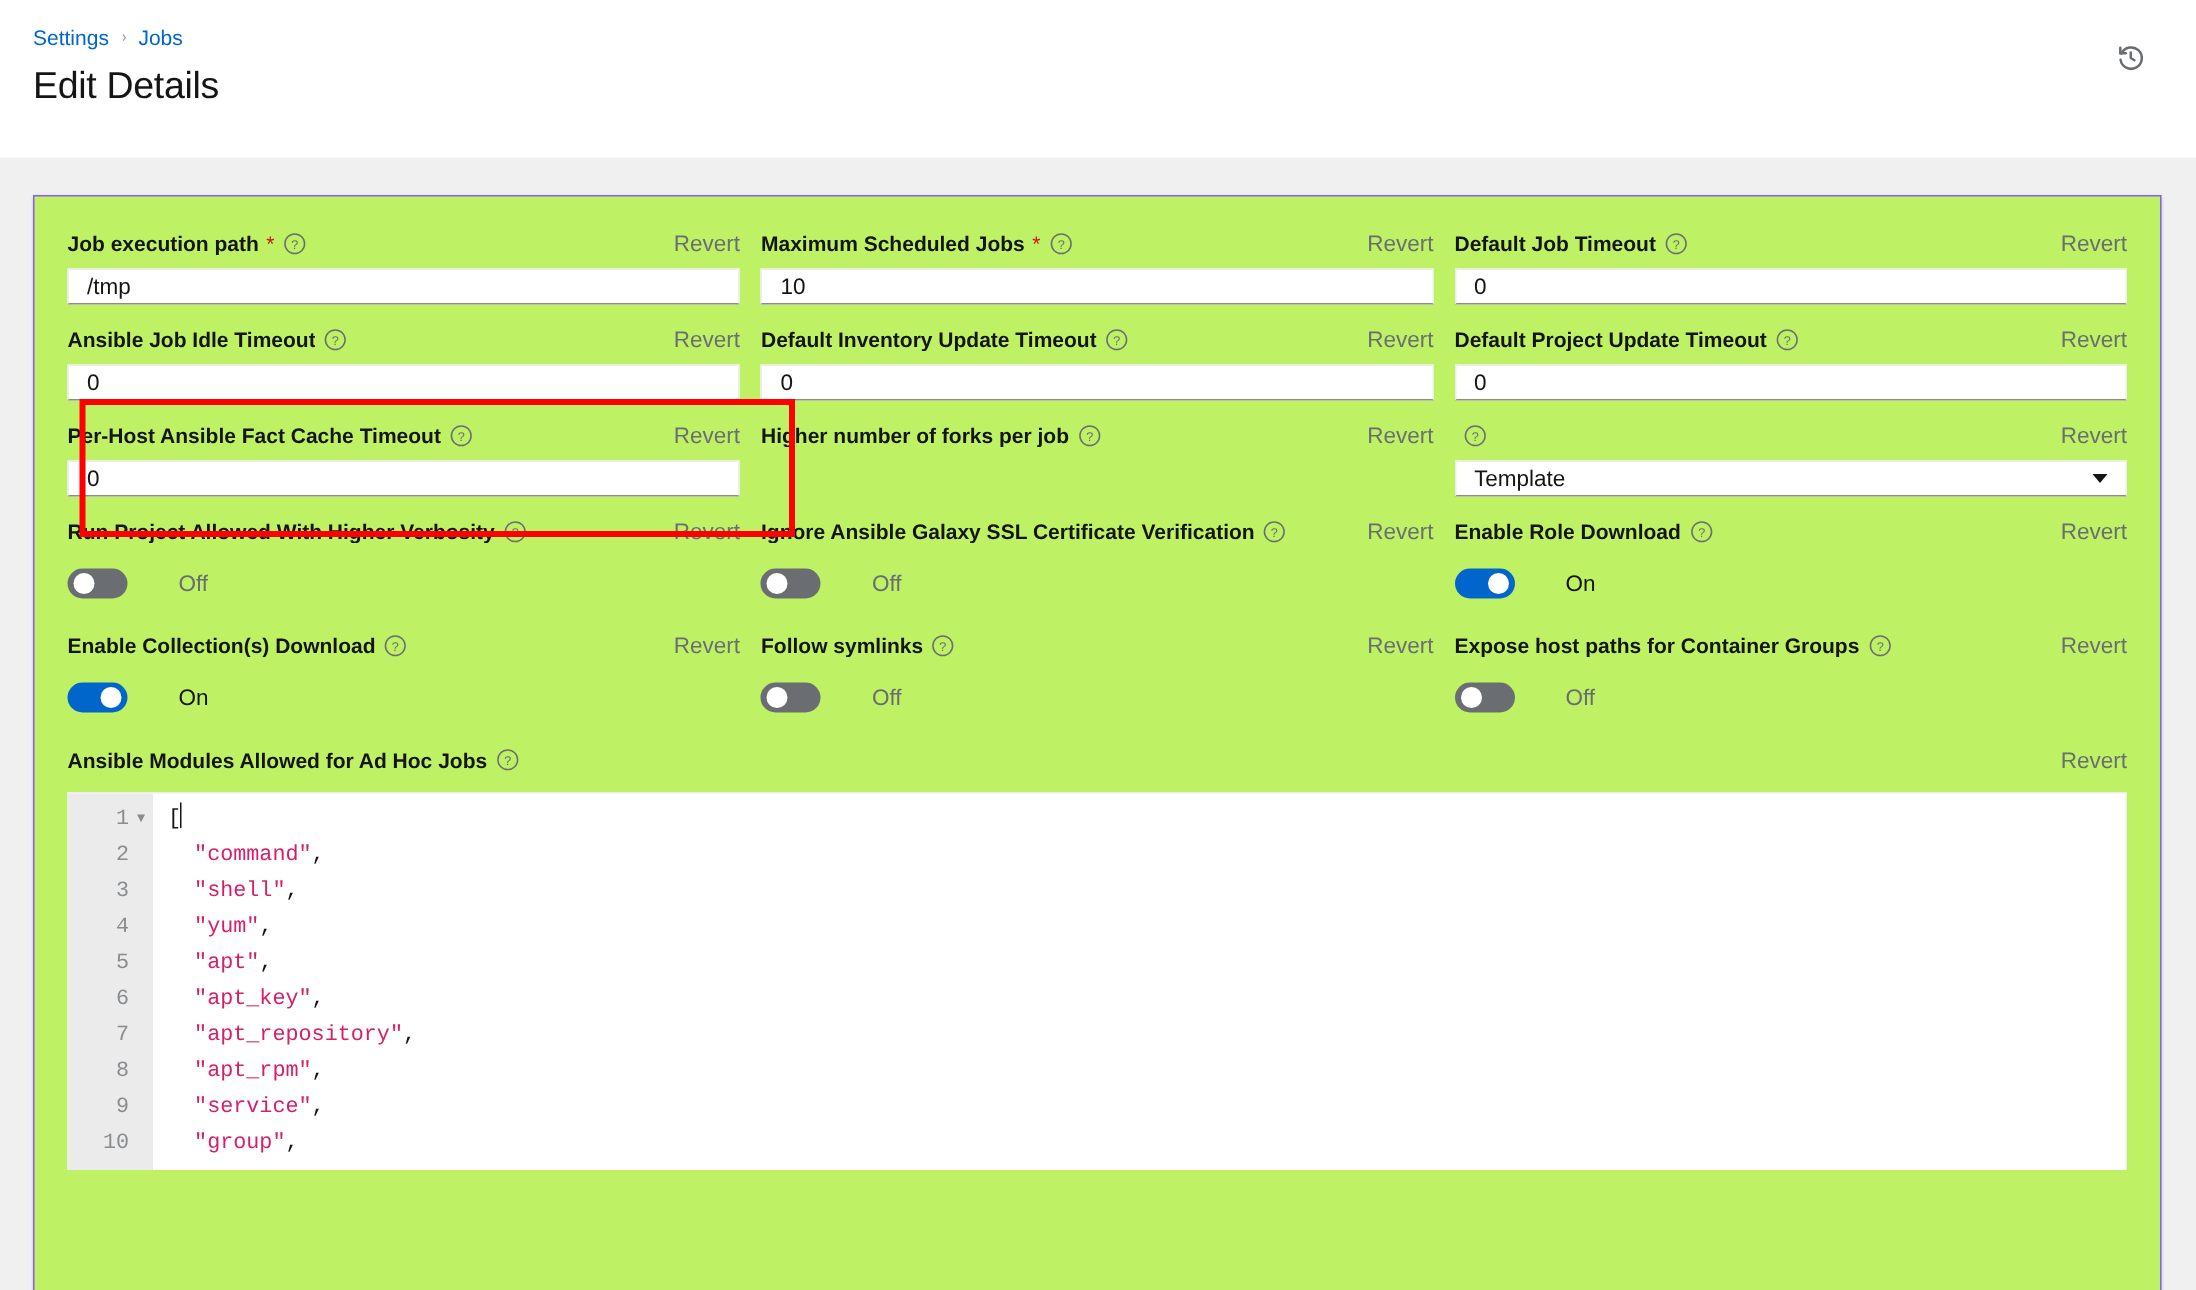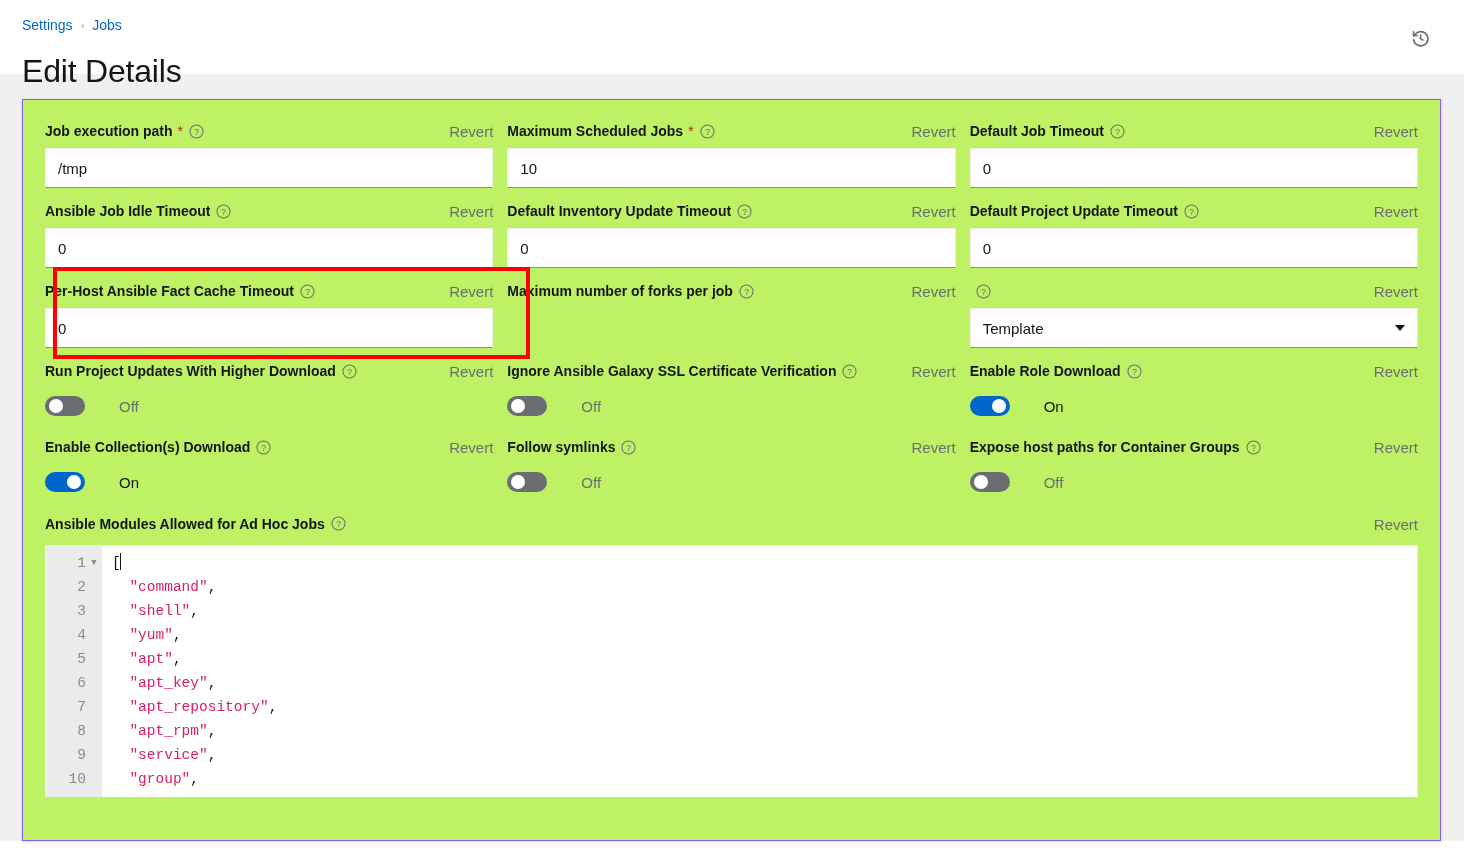--- a/index.html
+++ b/index.html
@@ -8,28 +8,28 @@
     width: 1464px; height: 860px;
     background: #ffffff;
     font-family: "Liberation Sans", sans-serif;
     color: #151515;
     overflow: hidden;
   }
 
   
   .page-header {
     position: relative;
-    height: 74px;
+    height: 105px;
     background: #ffffff;
     padding: 16px 24px 0 22px;
   }
   .breadcrumb { display:flex; align-items:center; gap:8px; font-size:14px; line-height:18px; }
   .breadcrumb a { color:#06c; text-decoration:none; }
   .breadcrumb .sep { color:#8a8d90; font-size:11px; display:inline-block; transform:scaleX(0.8); }
-  .page-title { font-size:32px; font-weight:400; color:#151515; margin-top:19px; letter-spacing:-0.2px; }
+  .page-title { font-size:25px; font-weight:400; color:#151515; margin-top:9px; letter-spacing:-0.2px; }
   .history-btn {
     position:absolute; right:30px; top:24px;
     width:28px; height:28px; display:flex; align-items:center; justify-content:center;
     color:#6a6e73; cursor:pointer; background:none; border:none; padding:0;
   }
 
   
   .page-body { background:#f0f0f0; height:767px; padding:25px 23px 0 22px; }
   .card {
     background:#bef264; border:1px solid #8b5cf6;
@@ -44,21 +44,21 @@
   .field-head { display:flex; align-items:center; height:22px; margin-bottom:6px; }
   .field-label {
     font-size:14px; font-weight:700; color:#151515; white-space:nowrap;
     overflow:hidden; text-overflow:ellipsis;
   }
   .req-star { color:#c9190b; font-size:14px; margin-left:5px; font-weight:400; }
   .help-icon { margin-left:6px; display:inline-flex; color:#6a6e73; flex:0 0 auto; }
   .revert { margin-left:auto; font-size:15px; color:#6a6e73; cursor:pointer; padding-left:10px; white-space:nowrap; }
 
   .text-input {
-    width:100%; height:40px; border:1px solid #ededed; border-bottom:1px solid #8a8d90;
+    width:100%; height:24px; border:1px solid #ededed; border-bottom:1px solid #8a8d90;
     background:#fff; font-size:15px; color:#151515; padding:0 12px;
     font-family:"Liberation Sans", sans-serif; outline:none;
   }
   .select-wrap { position:relative; }
   .select-wrap .caret {
     position:absolute; right:13px; top:50%; transform:translateY(-50%);
     width:0; height:0; border-left:5px solid transparent; border-right:5px solid transparent;
     border-top:6px solid #151515; pointer-events:none;
   }
 
@@ -219,21 +219,21 @@
                 <text x="8" y="11.6" font-size="9" text-anchor="middle" fill="currentColor" font-family="Liberation Sans, sans-serif">?</text>
               </svg>
             </span>
           <span class="revert">Revert</span>
         </div>
         <input class="text-input" value="0" style="">
       </div>
 
       <div class="cell">
         <div class="field-head">
-          <span class="field-label">Maximum number of forks per job</span>
+          <span class="field-label">Higher number of forks per job</span>
           <span class="help-icon">
               <svg width="15" height="15" viewBox="0 0 16 16">
                 <circle cx="8" cy="8" r="7" fill="none" stroke="currentColor" stroke-width="1.1"></circle>
                 <text x="8" y="11.6" font-size="9" text-anchor="middle" fill="currentColor" font-family="Liberation Sans, sans-serif">?</text>
               </svg>
             </span>
           <span class="revert">Revert</span>
         </div>
       </div>
 
@@ -250,21 +250,21 @@
         <div class="select-wrap">
           <input class="text-input" readonly="" value="Template" style="">
           <span class="caret"></span>
         </div>
       </div>
     </div>
 
     <div class="row">
       <div class="cell">
         <div class="field-head">
-          <span class="field-label">Run Project Updates With Higher Download</span>
+          <span class="field-label">Run Project Allowed With Higher Verbosity</span>
           <span class="help-icon">
               <svg width="15" height="15" viewBox="0 0 16 16">
                 <circle cx="8" cy="8" r="7" fill="none" stroke="currentColor" stroke-width="1.1"></circle>
                 <text x="8" y="11.6" font-size="9" text-anchor="middle" fill="currentColor" font-family="Liberation Sans, sans-serif">?</text>
               </svg>
             </span>
           <span class="revert">Revert</span>
         </div>
         <div class="toggle-row">
           <div class="switch">

